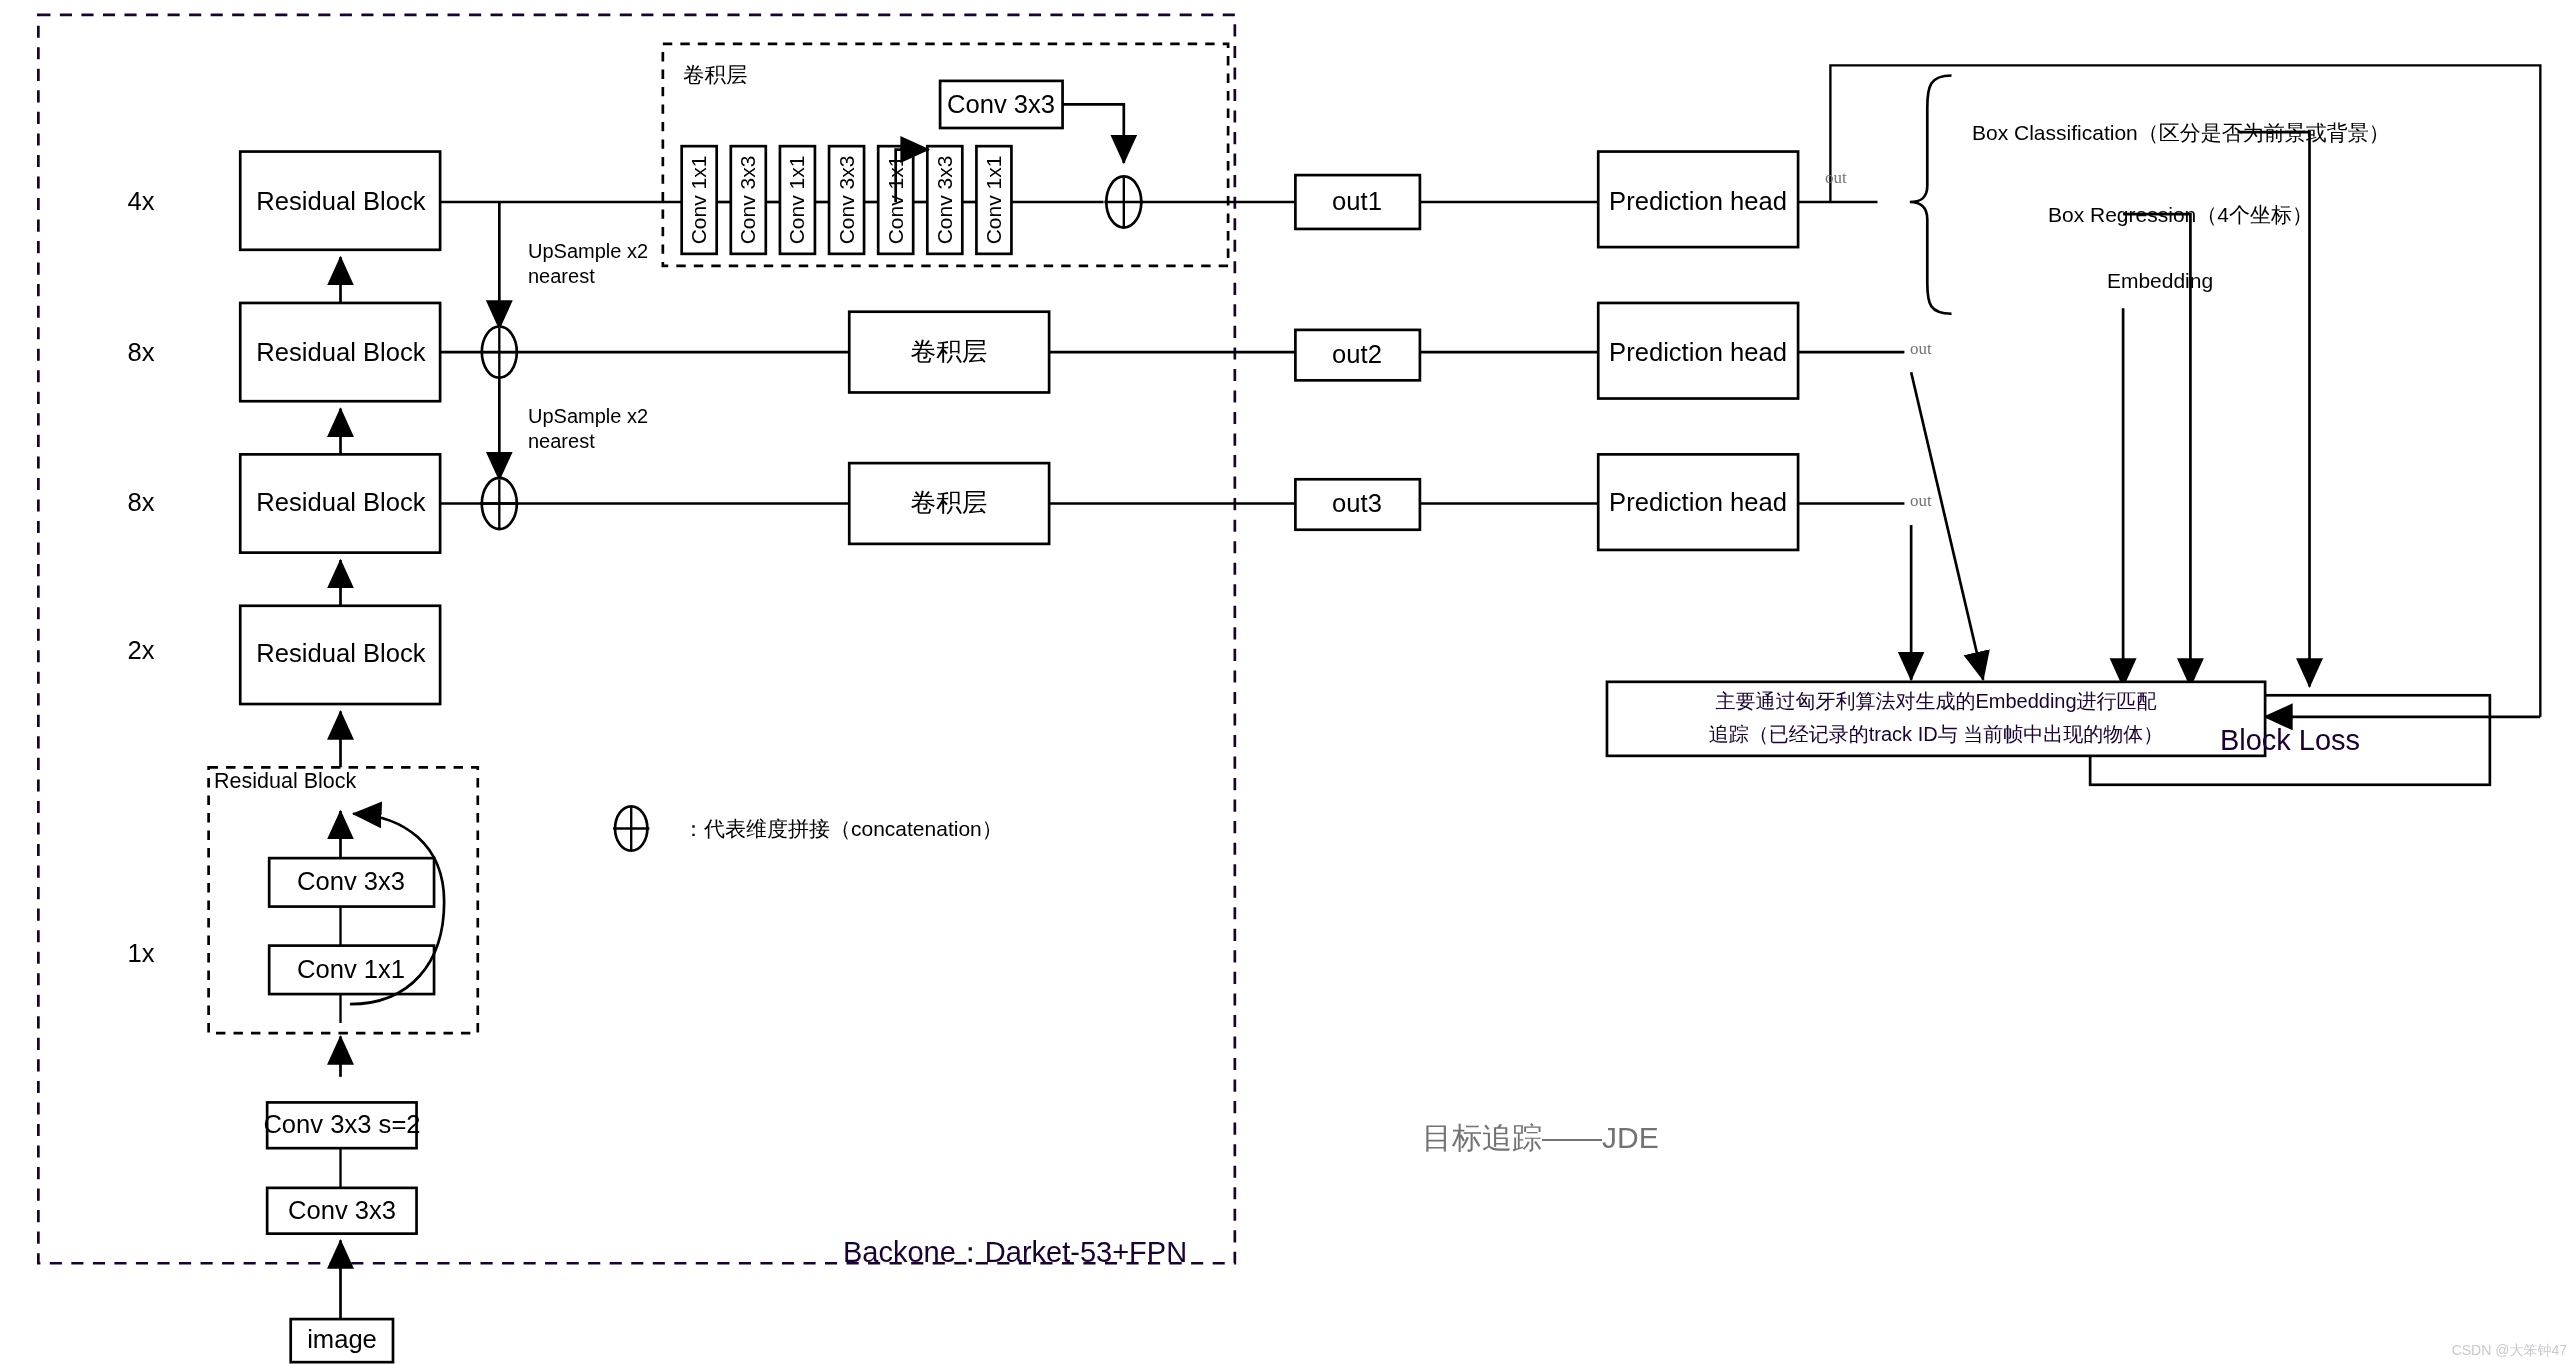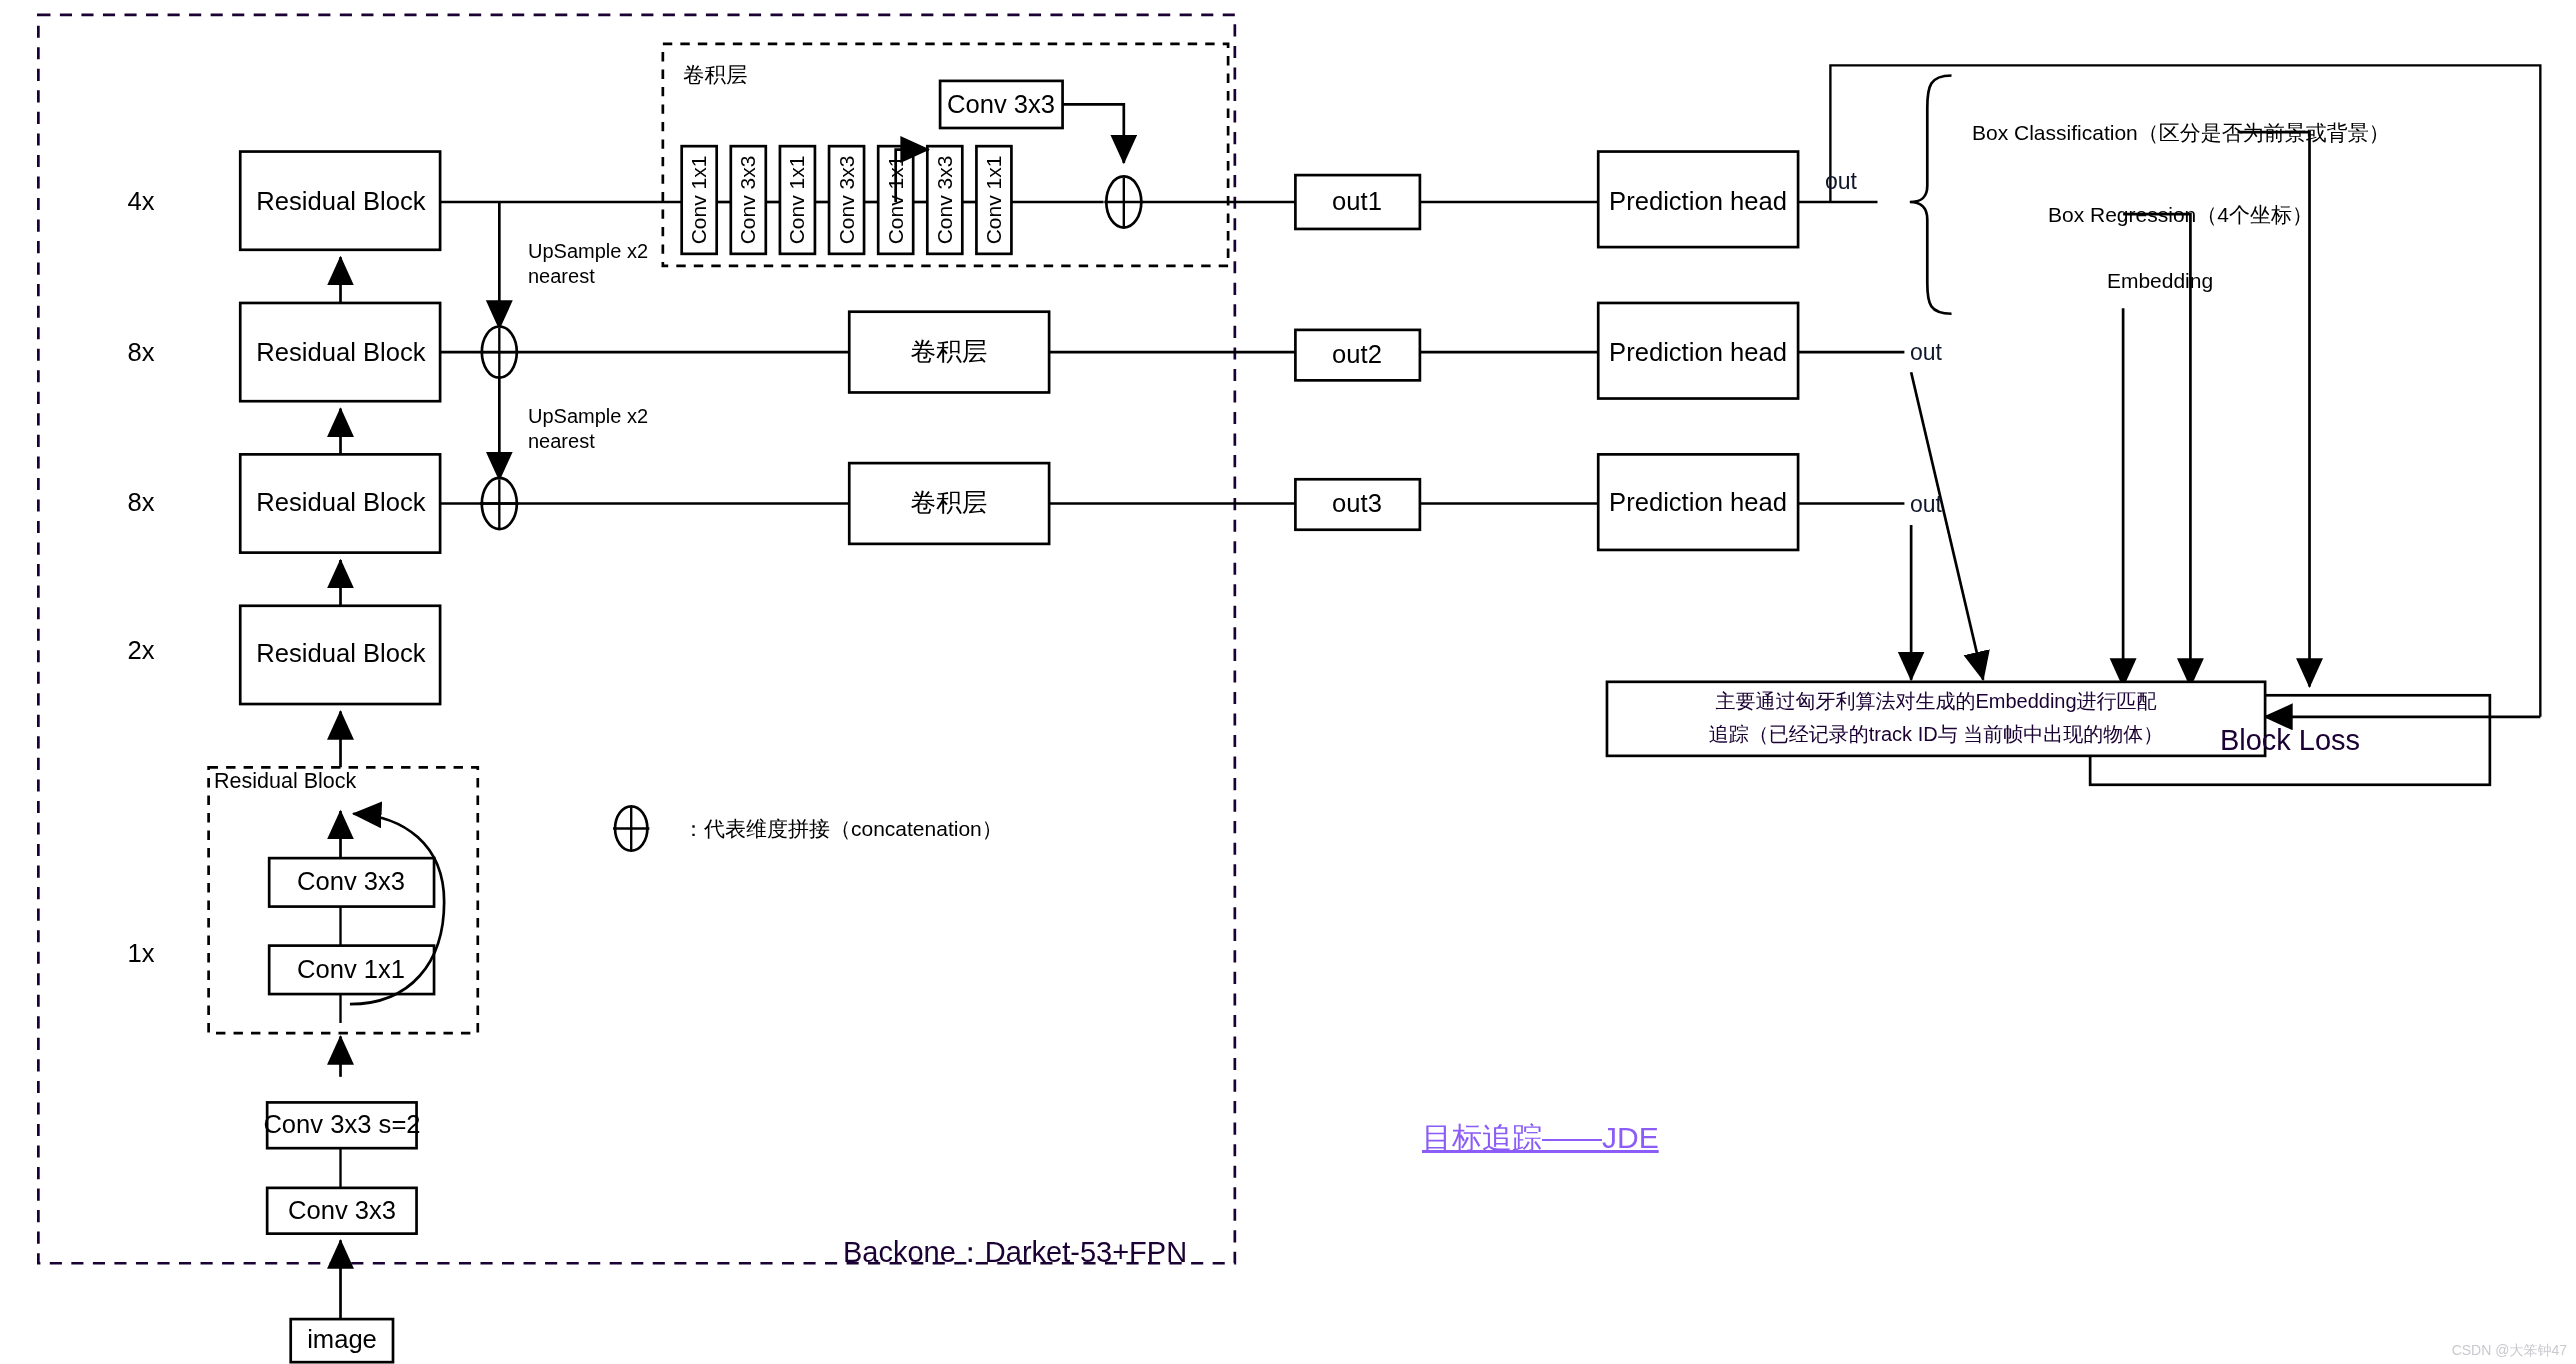--- a/index.html
+++ b/index.html
@@ -8,23 +8,23 @@
   svg{position:absolute;left:0;top:0;width:2576px;height:1365px;}
   .bx{fill:#ffffff;stroke:#000000;stroke-width:4;}
   .ln{stroke:#000000;stroke-width:4;fill:none;}
   .ln3{stroke:#000000;stroke-width:3.5;fill:none;}
   .dash{fill:none;stroke:#1a0033;stroke-width:4;stroke-dasharray:18 14;}
   .dash2{fill:none;stroke:#000000;stroke-width:4;stroke-dasharray:14 12;}
   .brace{fill:none;stroke:#000000;stroke-width:4;}
   .lbl{position:absolute;color:#000;font-size:18px;white-space:nowrap;
        font-family:"Liberation Sans","DejaVu Sans",sans-serif;line-height:1.25;}
   .ctr{transform:translate(-50%,-50%);}
-  .blue{color:#0f172a;font-size:23px;}
+  .blue{color:#737373;font-size:17px;font-family:Liberation Serif, serif;}
   .purple{color:#1a0033;}
-  .pink{color:#8b5cf6;font-size:30px;text-decoration:underline;}
+  .pink{color:#737373;font-size:30px;}
   .big{font-size:25.6px;}
   .wm{position:absolute;right:9px;bottom:5.4px;color:#c9c9cf;font-size:14px;}
 </style>
 </head>
 <body>
 
 <div id="root">
 
 <svg viewBox="0 0 3828 2028" xmlns="http://www.w3.org/2000/svg">
   <defs>

